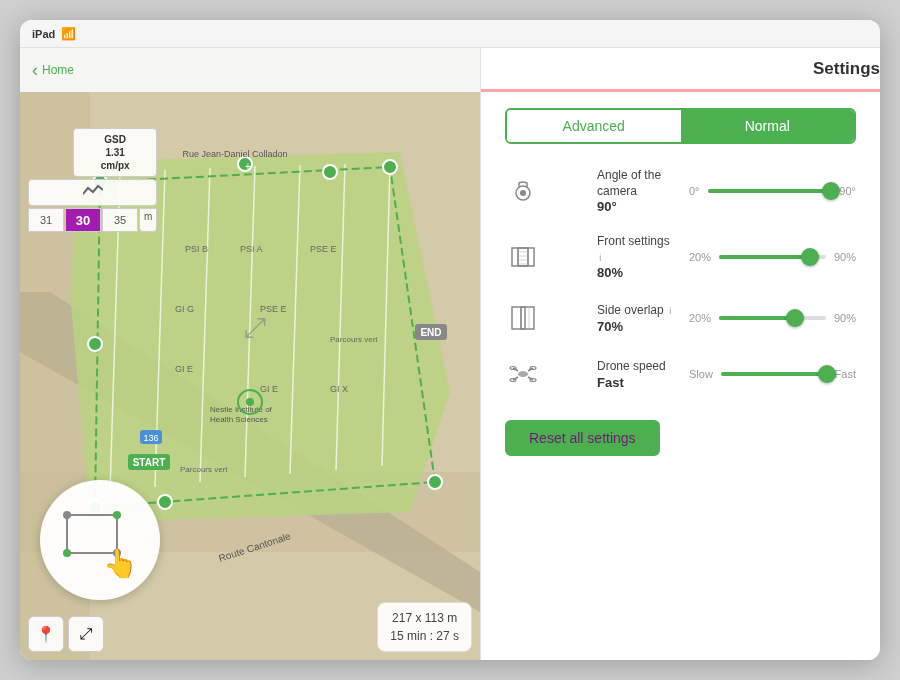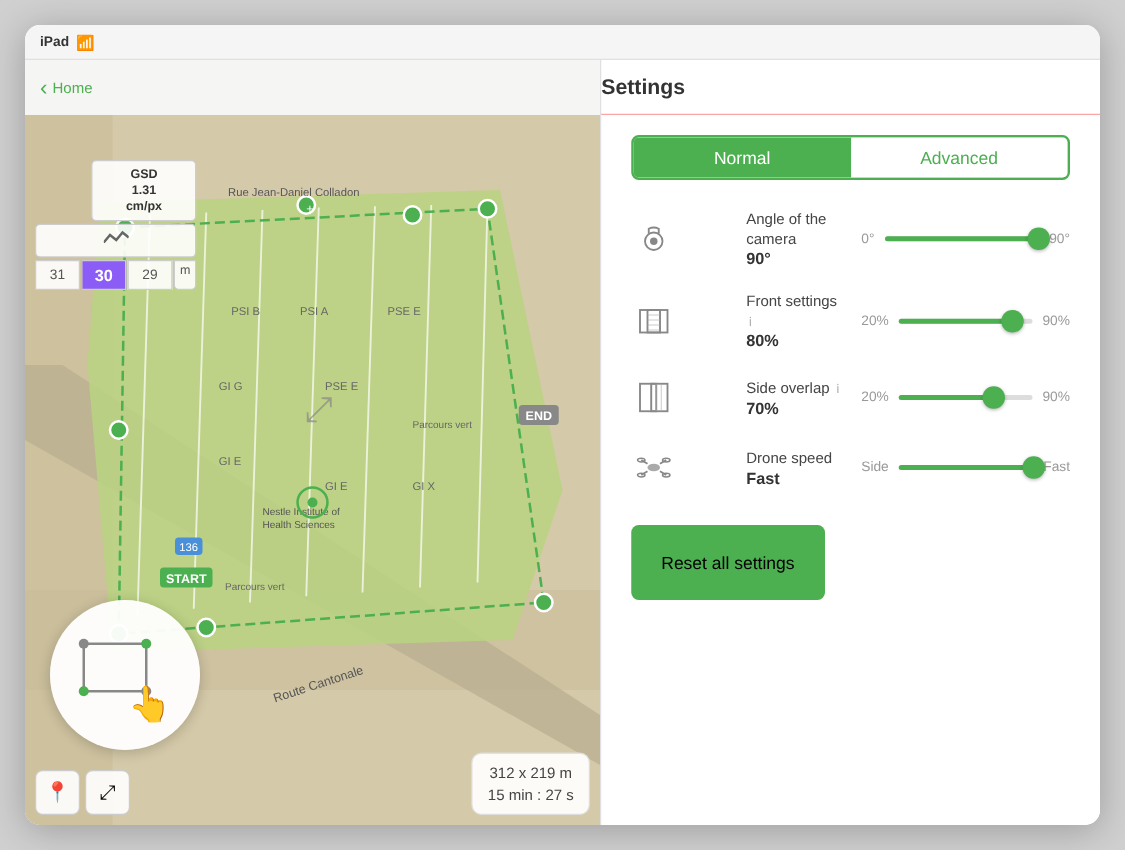--- a/index.html
+++ b/index.html
@@ -147,21 +147,21 @@
       height: 24px;
       display: flex;
       align-items: center;
       justify-content: center;
       font-size: 11px;
       color: #555;
       cursor: pointer;
     }
 
     .alt-current {
-      background: #8b5cf6;
+      background: #a21caf;
       color: #fff;
       font-weight: 700;
       font-size: 13px;
     }
 
     .alt-unit {
       font-size: 10px;
       color: #555;
       text-align: center;
       background: rgba(255,255,255,0.9);
@@ -237,22 +237,22 @@
       border-left: 1px solid #e0e0e0;
       display: flex;
       flex-direction: column;
       padding: 0;
     }
 
     .settings-header {
       height: 44px;
       display: flex;
       align-items: center;
-      justify-content: flex-start;
-      border-bottom: 1px solid #fca5a5;
+      justify-content: flex-end;
+      border-bottom: 3px solid #fca5a5;
     }
 
     .settings-title {
       font-size: 17px;
       font-weight: 600;
       color: #333;
     }
 
     .settings-body {
       flex: 1;
@@ -364,23 +364,23 @@
       background: #4CAF50;
       border-radius: 50%;
       position: absolute;
       top: 50%;
       transform: translate(-50%, -50%);
       box-shadow: 0 1px 3px rgba(0,0,0,0.3);
     }
 
     .reset-btn {
       display: inline-block;
-      padding: 22px 24px;
+      padding: 10px 24px;
       background: #4CAF50;
-      color: #000000;
+      color: #701a75;
       border: none;
       border-radius: 6px;
       font-size: 14px;
       font-weight: 500;
       cursor: pointer;
       margin-top: 8px;
     }
   </style>
 </head>
 <body>
@@ -485,21 +485,21 @@
             </svg>
         </div>
         <div class="altitude-controls">
           <div class="alt-btn">
             <span>31</span>
           </div>
           <div class="alt-btn alt-current">
             <span>30</span>
           </div>
           <div class="alt-btn">
-            <span>29</span>
+            <span>35</span>
           </div>
           <div class="alt-unit">m</div>
         </div>
       </div>
 
       <div class="tutorial-circle">
         <svg width="90" height="90" viewBox="0 0 90 90">
 
           <rect x="12" y="20" width="50" height="38" rx="2" fill="none" stroke="#888" stroke-width="2"></rect>
 
@@ -512,39 +512,39 @@
         </svg>
       </div>
 
       <div class="bottom-left-controls">
         <div class="icon-btn">📍</div>
         <div class="icon-btn">⤢</div>
       </div>
 
       <div class="map-bottom">
         <div class="map-info-box">
-          <div>312 x 219 m</div>
+          <div>217 x 113 m</div>
           <div>15 min : 27 s</div>
         </div>
       </div>
 
     </div>
 
     <div class="settings-panel">
 
       <div class="settings-header">
         <span class="settings-title">Settings</span>
       </div>
 
       <div class="settings-body">
 
         
         <div class="mode-toggle">
+          <div class="mode-btn inactive">Advanced</div>
           <div class="mode-btn active">Normal</div>
-          <div class="mode-btn inactive">Advanced</div>
         </div>
 
         
         <div class="setting-row">
           <div class="setting-icon">
             <svg viewBox="0 0 28 28" fill="none" stroke="#888" stroke-width="1.5">
               <circle cx="14" cy="16" r="7"></circle>
               <path d="M10 10 L10 6 Q14 4 18 6 L18 10" stroke="#888" stroke-width="1.5" fill="none"></path>
               <circle cx="14" cy="16" r="3" fill="#888" stroke="none"></circle>
             </svg>
@@ -640,21 +640,21 @@
               <ellipse cx="24" cy="8" rx="3" ry="1.5" fill="none" stroke="#888" stroke-width="1.2"></ellipse>
               <ellipse cx="4" cy="20" rx="3" ry="1.5" fill="none" stroke="#888" stroke-width="1.2"></ellipse>
               <ellipse cx="24" cy="20" rx="3" ry="1.5" fill="none" stroke="#888" stroke-width="1.2"></ellipse>
             </svg>
           </div>
           <div class="setting-info">
             <div class="setting-name">Drone speed</div>
             <div class="setting-value">Fast</div>
           </div>
           <div class="slider-container">
-            <span class="slider-label">Side</span>
+            <span class="slider-label">Slow</span>
             <div class="slider-track">
               <div class="slider-fill" style="width:100%"></div>
               <div class="slider-thumb" style="left:100%"></div>
             </div>
             <span class="slider-label">Fast</span>
           </div>
         </div>
 
         
         <button class="reset-btn">Reset all settings</button>

